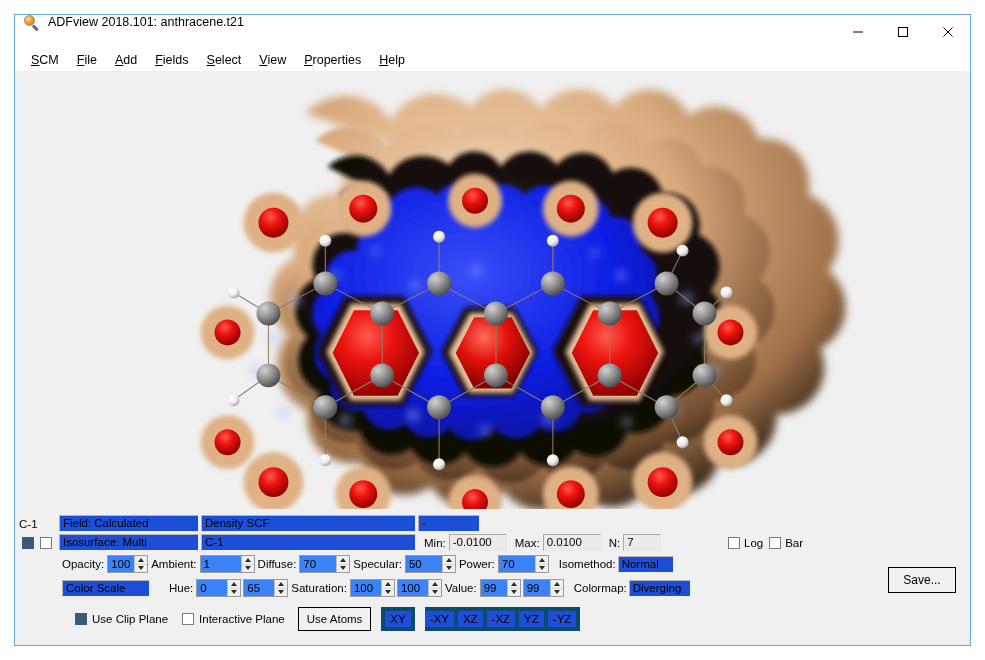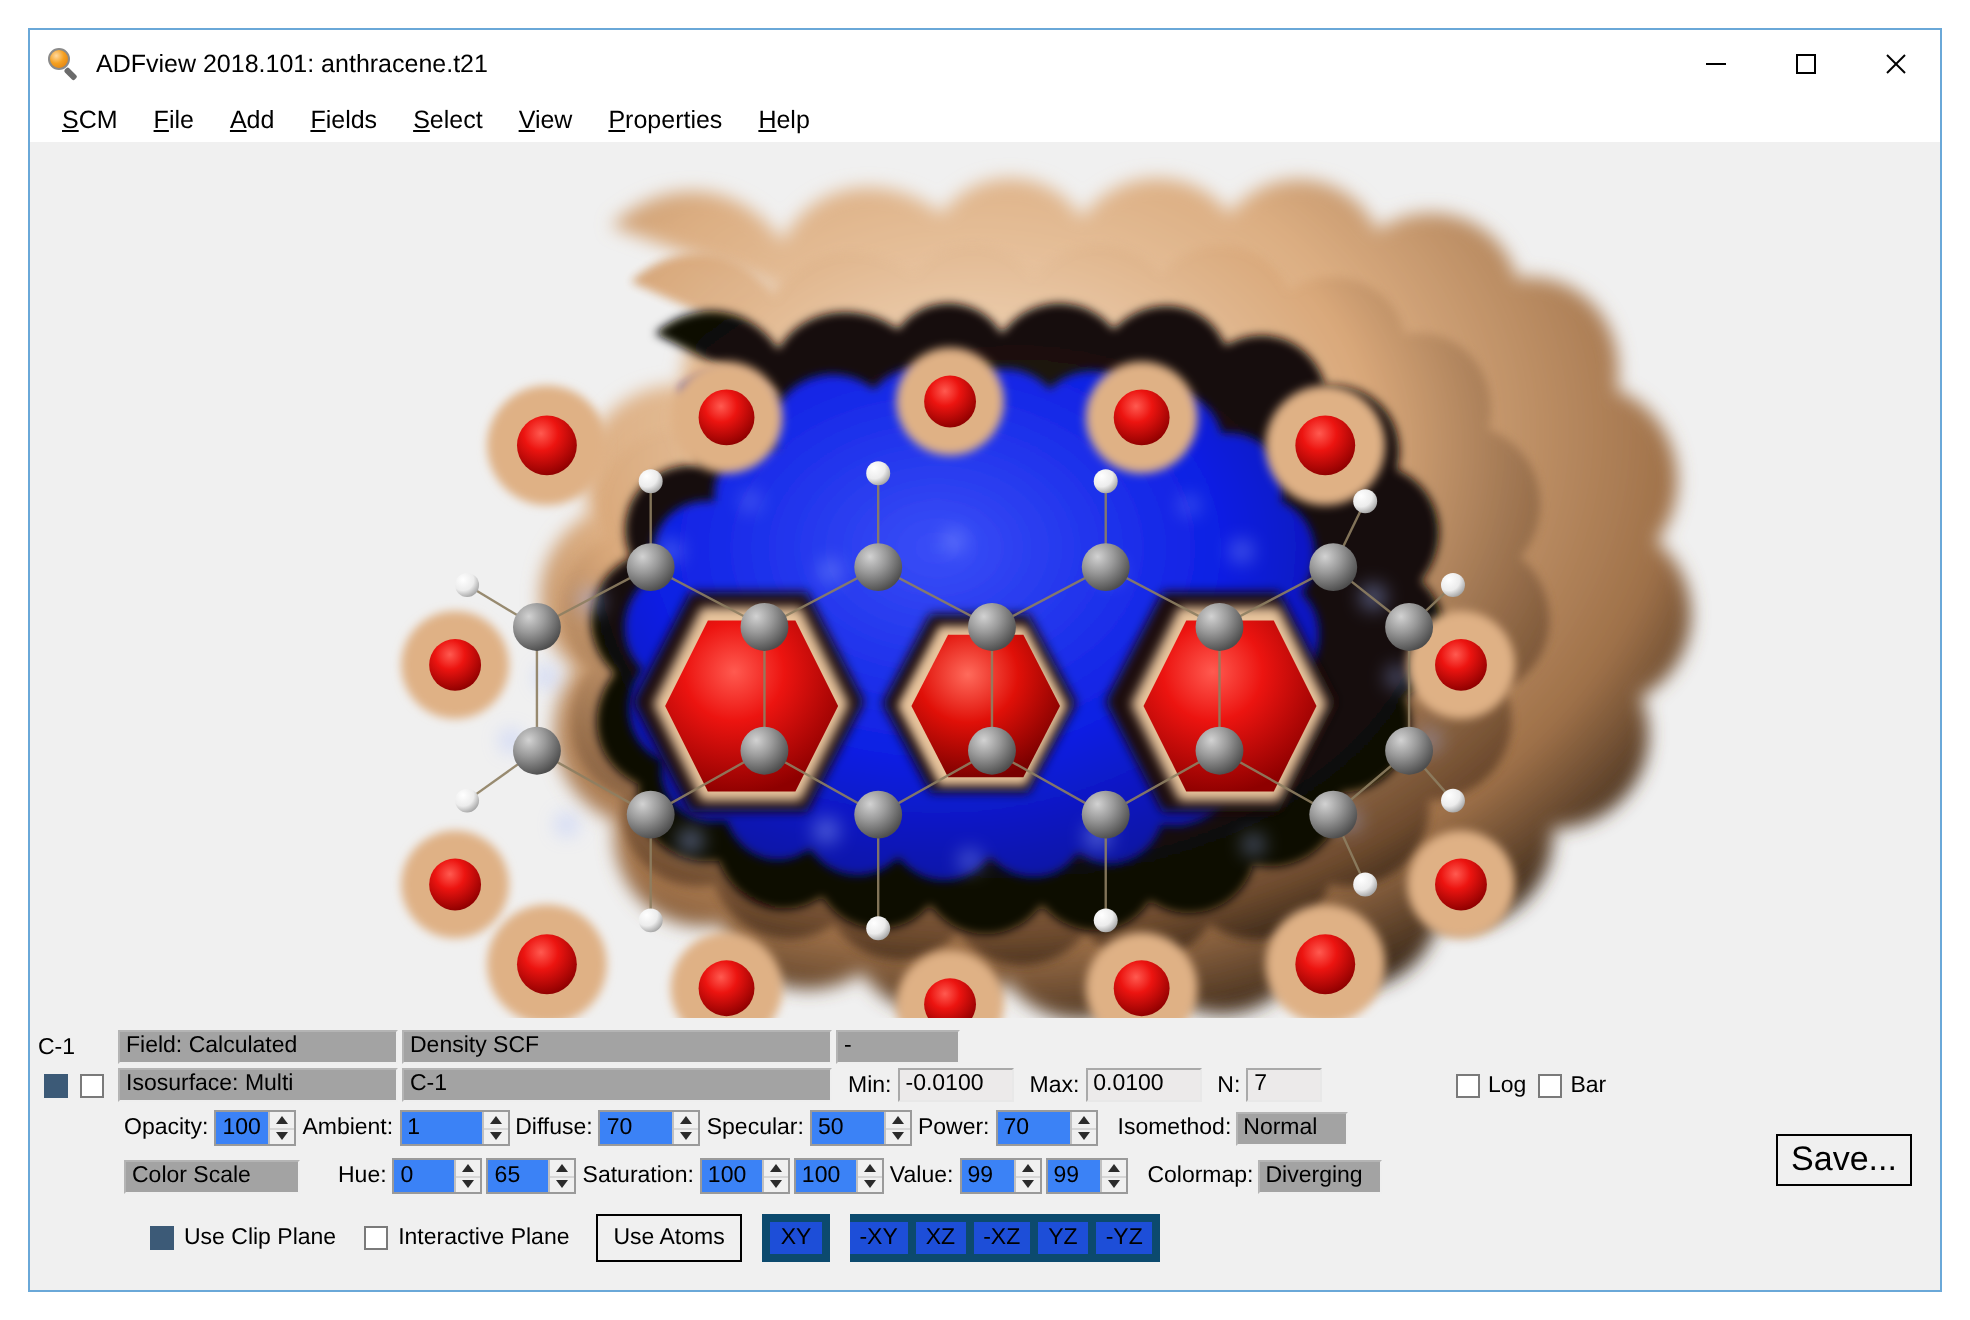--- a/index.html
+++ b/index.html
@@ -19,21 +19,21 @@
     border: 1px solid #6aa8d8;
     display: flex;
     flex-direction: column;
   }
 
   
   #title-bar {
     height: 34px;
     background: #ffffff;
     display: flex;
-    align-items: center;
+    align-items: flex-start;
     flex: 0 0 auto;
     position: relative;
   }
   #title-icon {
     width: 16px; height: 16px;
     margin-left: 9px; margin-right: 8px;
     position: relative;
     flex: 0 0 auto;
   }
   #title-icon .lens {
@@ -121,21 +121,21 @@
     border-bottom-color: #e8e8e8;
     height: 17px;
     line-height: 15px;
     padding: 0 3px;
     font-size: 11.5px;
     color: #000;
     overflow: hidden;
     white-space: nowrap;
   }
   .entry.flat {
-    background: #a3a3a3;
+    background: #1d4ed8;
     border: 1px solid #b4b4b4;
     border-right-color: #efefef;
     border-bottom-color: #efefef;
   }
 
   
   .spin {
     display: flex;
     align-items: stretch;
     height: 18px;
@@ -206,21 +206,21 @@
     display: flex; align-items: center; justify-content: center;
     color:#000;
   }
   #save-button {
     position: absolute;
     right: 14px; top: 58px;
     width: 68px; height: 26px;
     border: 1px solid #000;
     background: #f0f0f0;
     display: flex; align-items: center; justify-content: center;
-    font-size: 17px;
+    font-size: 12px;
   }
 </style>
 </head>
 <body>
 
 <div id="app-window">
 
   <div id="title-bar">
     <div id="title-icon">
       <div class="lens"></div>

